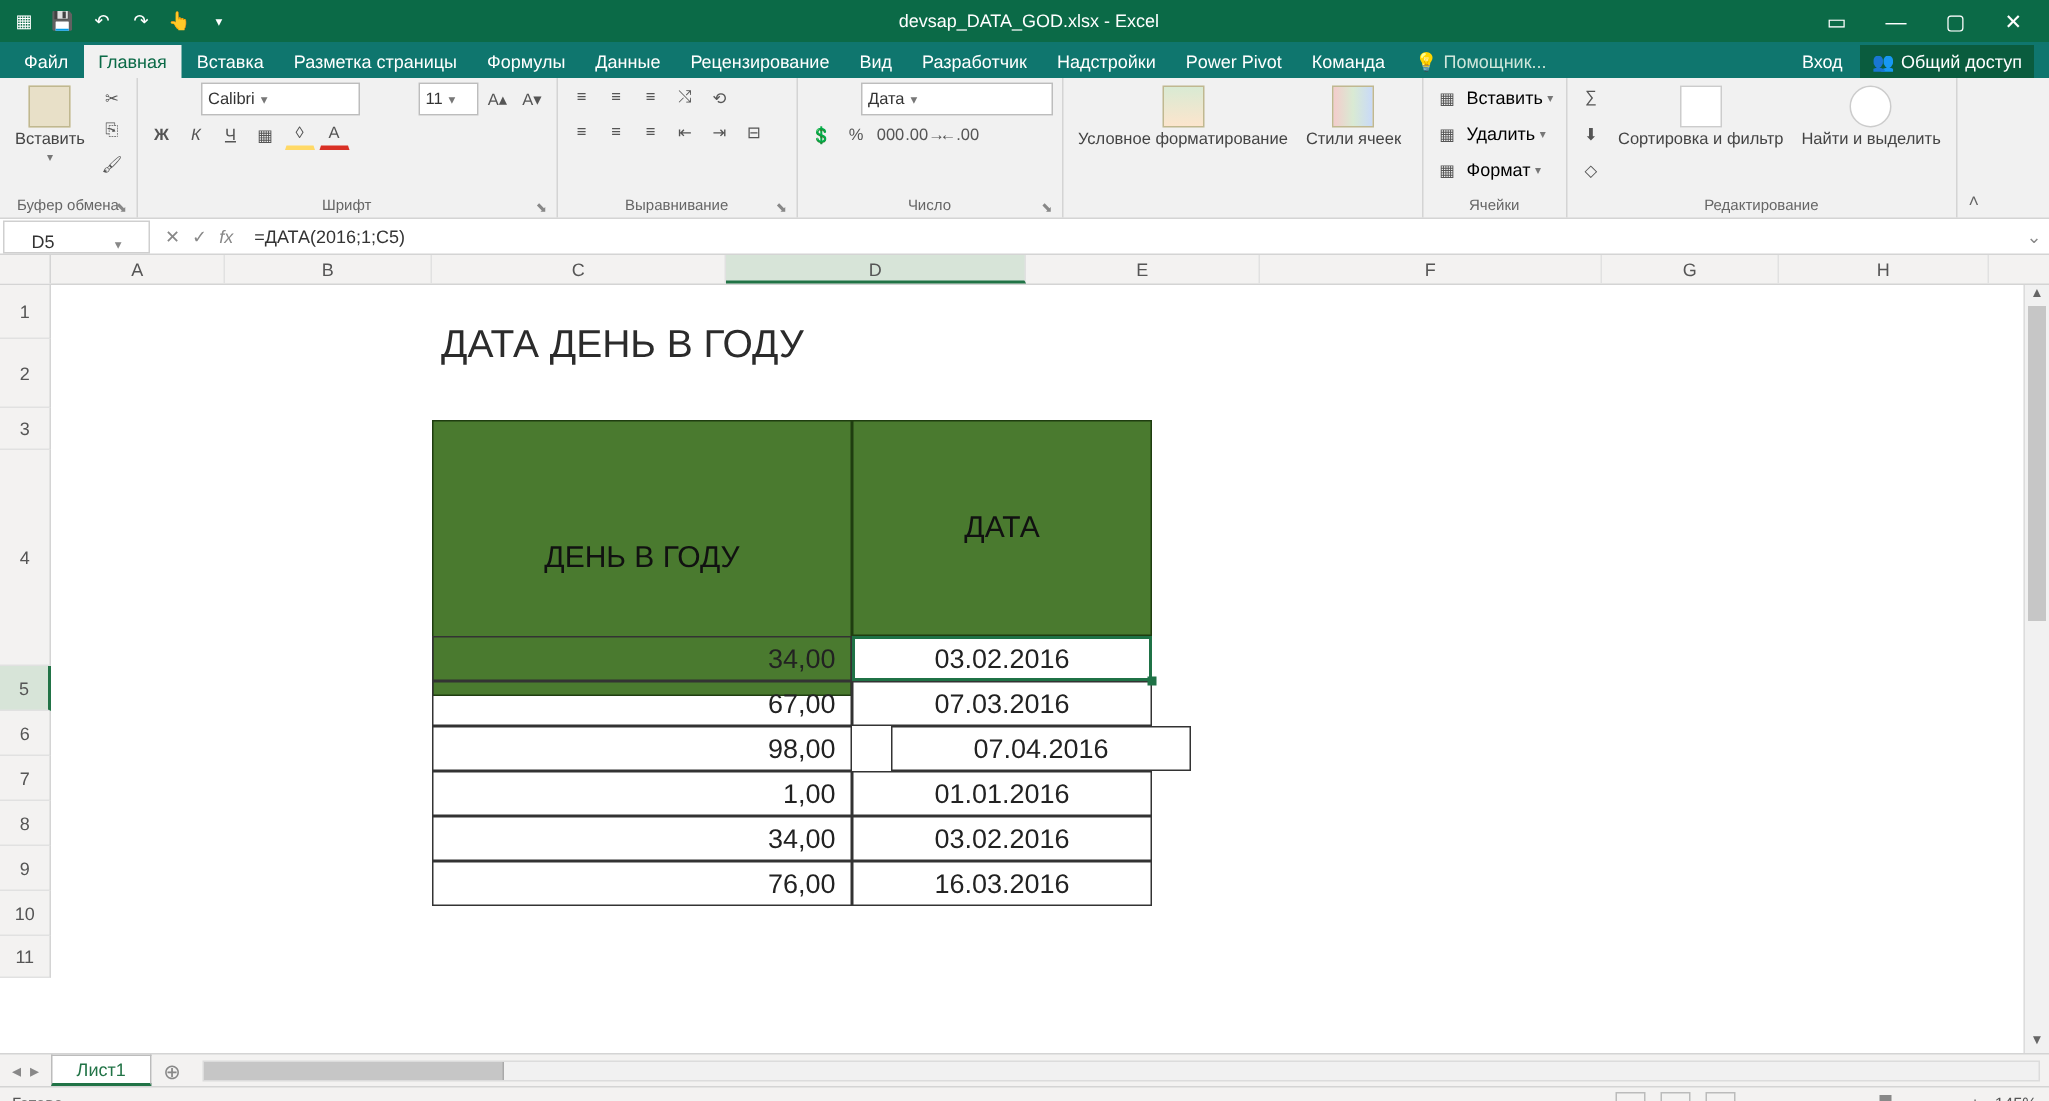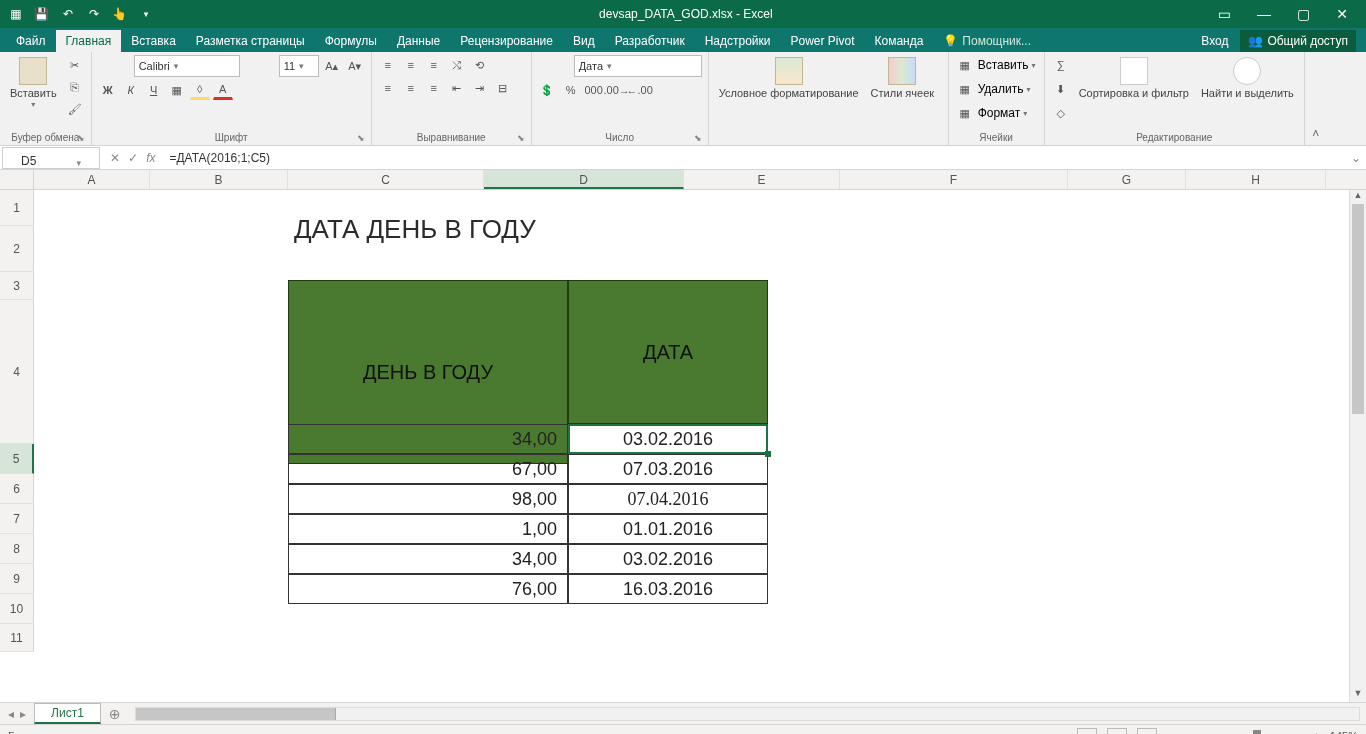--- a/index.html
+++ b/index.html
@@ -324,21 +324,21 @@
 
     <div class="hdrcell" style="position:absolute;left:254px;top:110px;width:280px;height:184px">ДЕНЬ В ГОДУ</div>
     <div class="hdrcell" style="position:absolute;left:534px;top:110px;width:200px;height:144px">ДАТА</div>
 
     <div id="dtable">
         <div class="datac right" style="position: absolute; left: 254px; top: 254px; width: 280px; height: 30px;">34,00</div>
         <div class="datac center" style="position: absolute; left: 534px; top: 254px; width: 200px; height: 30px;">03.02.2016</div>
         <div class="datac right" style="position: absolute; left: 254px; top: 284px; width: 280px; height: 30px;">67,00</div>
         <div class="datac center" style="position: absolute; left: 534px; top: 284px; width: 200px; height: 30px;">07.03.2016</div>
         <div class="datac right" style="position: absolute; left: 254px; top: 314px; width: 280px; height: 30px;">98,00</div>
-        <div class="datac center" style="position: absolute; left: 534px; top: 314px; width: 200px; height: 30px; font-family: Liberation Serif, serif;">07.04.2016</div>
+        <div class="datac center" style="position: absolute; left: 560px; top: 314px; width: 200px; height: 30px;">07.04.2016</div>
         <div class="datac right" style="position: absolute; left: 254px; top: 344px; width: 280px; height: 30px;">1,00</div>
         <div class="datac center" style="position: absolute; left: 534px; top: 344px; width: 200px; height: 30px;">01.01.2016</div>
         <div class="datac right" style="position: absolute; left: 254px; top: 374px; width: 280px; height: 30px;">34,00</div>
         <div class="datac center" style="position: absolute; left: 534px; top: 374px; width: 200px; height: 30px;">03.02.2016</div>
         <div class="datac right" style="position: absolute; left: 254px; top: 404px; width: 280px; height: 30px;">76,00</div>
         <div class="datac center" style="position: absolute; left: 534px; top: 404px; width: 200px; height: 30px;">16.03.2016</div>
       </div>
 
     <div class="selbox" style="left:534px;top:254px;width:200px;height:30px"></div>
     <div class="selhandle" style="left:731px;top:281px"></div>

